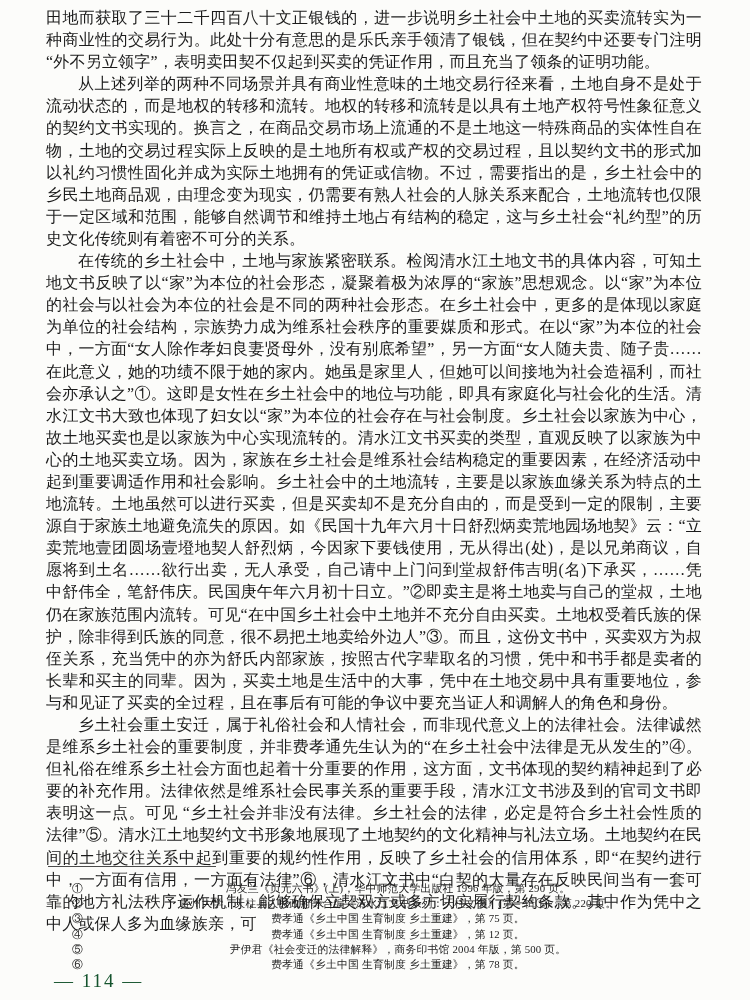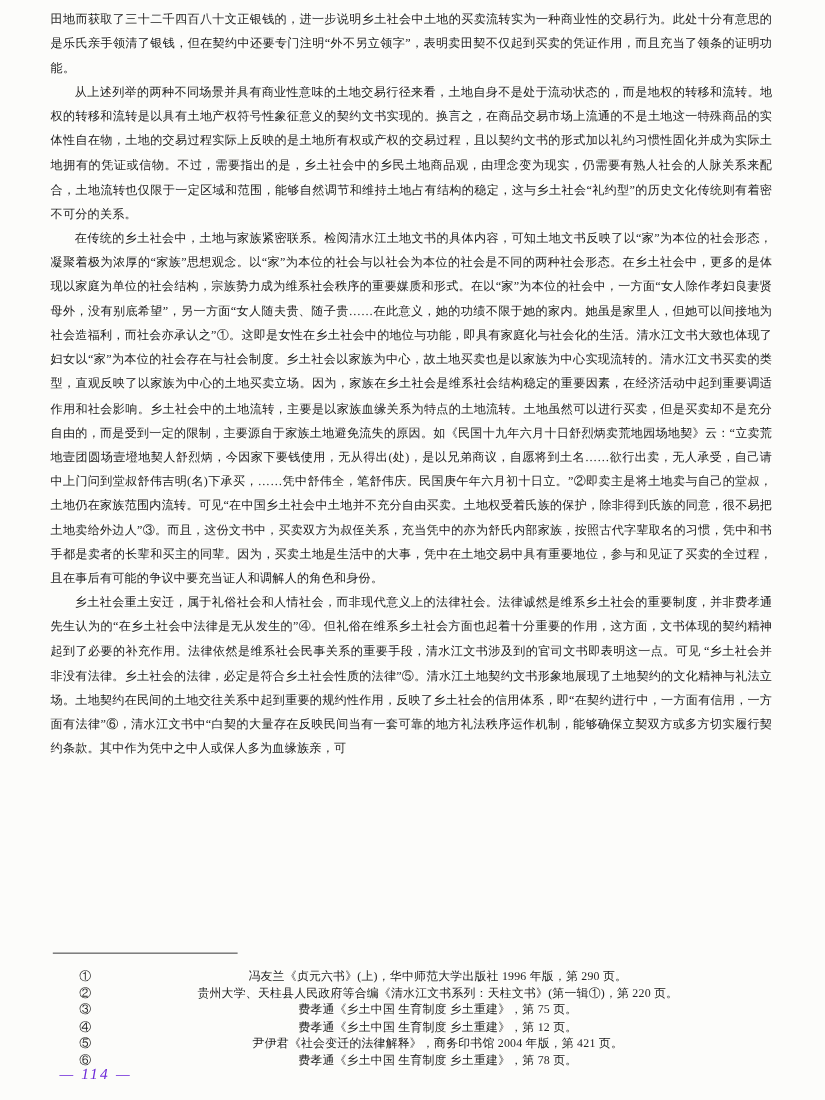--- a/index.html
+++ b/index.html
@@ -18,21 +18,21 @@
     color: #1b1b1b;
   }
   .text-block {
     position: absolute;
     left: 46px;
     top: 7px;
     width: 656px;
   }
   .para {
     margin: 0;
-    font-size: 11px;
+    font-size: 16px;
     line-height: 22.1px;
     text-align: justify;
     text-indent: 2em;
     letter-spacing: 0.2px;
     word-break: break-all;
   }
   .para.no-indent { text-indent: 0; }
   .section-heading {
     margin: 11px 0 12px 0;
     text-align: center;
@@ -69,24 +69,23 @@
   }
   .footnote-text {
     flex: 1 1 auto;
     text-align: center;
     word-break: break-all;
   }
   .page-number {
     position: absolute;
     left: 54px;
     top: 970px;
-    font-size: 14px;
+    font-size: 19px;
     letter-spacing: 2px;
-    color: #6d28d9;
-    font-style: italic;
+    color: #14532d;
   }
 </style>
 </head>
 <body>
 
 <div class="page">
 
   <div class="text-block">
     <p class="para no-indent">田地而获取了三十二千四百八十文正银钱的，进一步说明乡土社会中土地的买卖流转实为一种商业性的交易行为。此处十分有意思的是乐氏亲手领清了银钱，但在契约中还要专门注明“外不另立领字”，表明卖田契不仅起到买卖的凭证作用，而且充当了领条的证明功能。</p>
     <p class="para">从上述列举的两种不同场景并具有商业性意味的土地交易行径来看，土地自身不是处于流动状态的，而是地权的转移和流转。地权的转移和流转是以具有土地产权符号性象征意义的契约文书实现的。换言之，在商品交易市场上流通的不是土地这一特殊商品的实体性自在物，土地的交易过程实际上反映的是土地所有权或产权的交易过程，且以契约文书的形式加以礼约习惯性固化并成为实际土地拥有的凭证或信物。不过，需要指出的是，乡土社会中的乡民土地商品观，由理念变为现实，仍需要有熟人社会的人脉关系来配合，土地流转也仅限于一定区域和范围，能够自然调节和维持土地占有结构的稳定，这与乡土社会“礼约型”的历史文化传统则有着密不可分的关系。</p>
@@ -108,21 +107,21 @@
     <div class="footnote-item">
       <span class="footnote-marker">③</span>
       <span class="footnote-text">费孝通《乡土中国 生育制度 乡土重建》，第 75 页。</span>
     </div>
     <div class="footnote-item">
       <span class="footnote-marker">④</span>
       <span class="footnote-text">费孝通《乡土中国 生育制度 乡土重建》，第 12 页。</span>
     </div>
     <div class="footnote-item">
       <span class="footnote-marker">⑤</span>
-      <span class="footnote-text">尹伊君《社会变迁的法律解释》，商务印书馆 2004 年版，第 421 页。</span>
+      <span class="footnote-text">尹伊君《社会变迁的法律解释》，商务印书馆 2004 年版，第 500 页。</span>
     </div>
     <div class="footnote-item">
       <span class="footnote-marker">⑥</span>
       <span class="footnote-text">费孝通《乡土中国 生育制度 乡土重建》，第 78 页。</span>
     </div>
   </div>
 
   <div class="page-number">— 114 —</div>
 
 </div>

